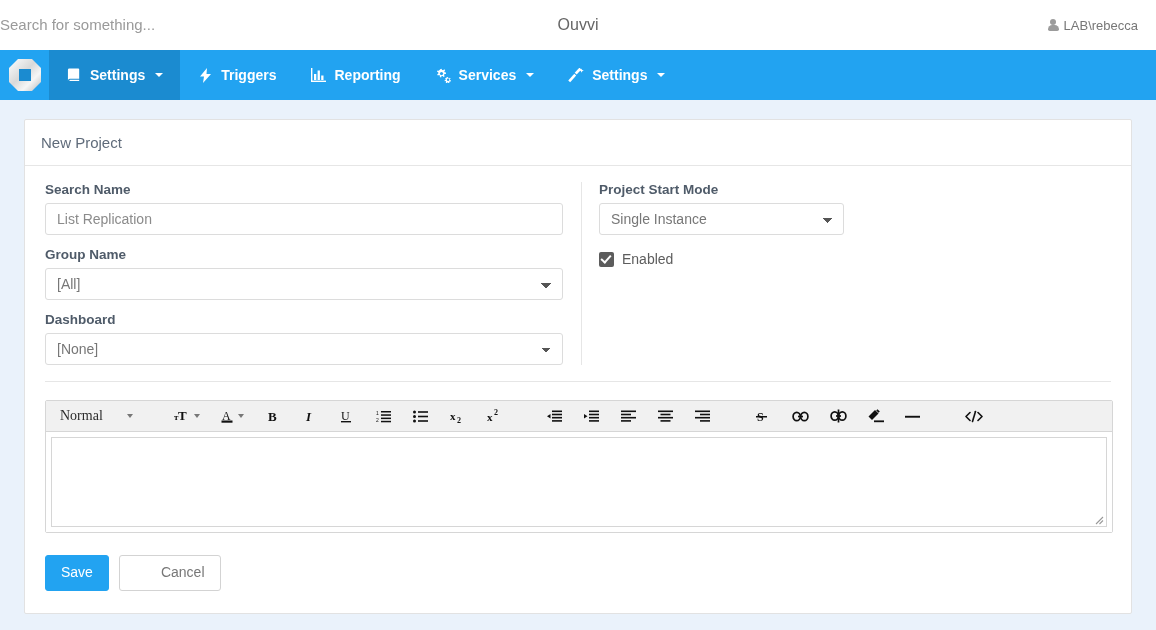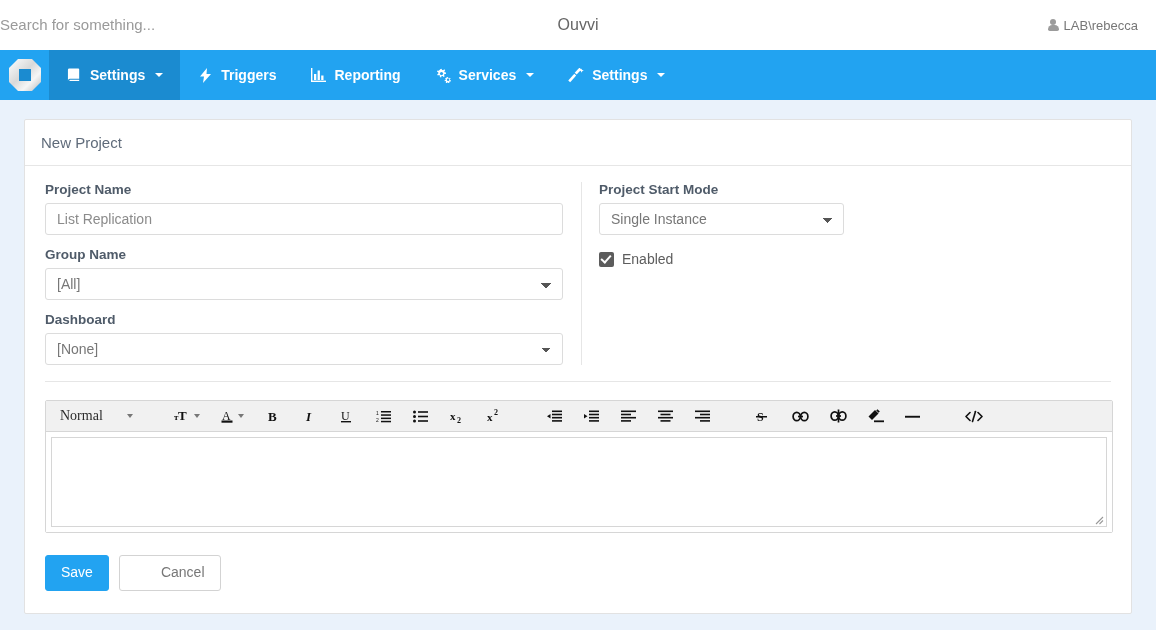--- a/index.html
+++ b/index.html
@@ -407,21 +407,21 @@
 
     <div class="card-header">New Project</div>
 
     <div class="card-body">
 
       <div class="form-row">
 
         <div class="col-left">
 
           <div class="field-group">
-            <label class="field-label">Project Name</label>
+            <label class="field-label">Search Name</label>
             <input class="text-input" type="text" placeholder="List Replication" style="">
           </div>
 
           <div class="field-group">
             <label class="field-label">Group Name</label>
             <select class="select-input">
               <option>[All]</option>
             </select>
           </div>
 

